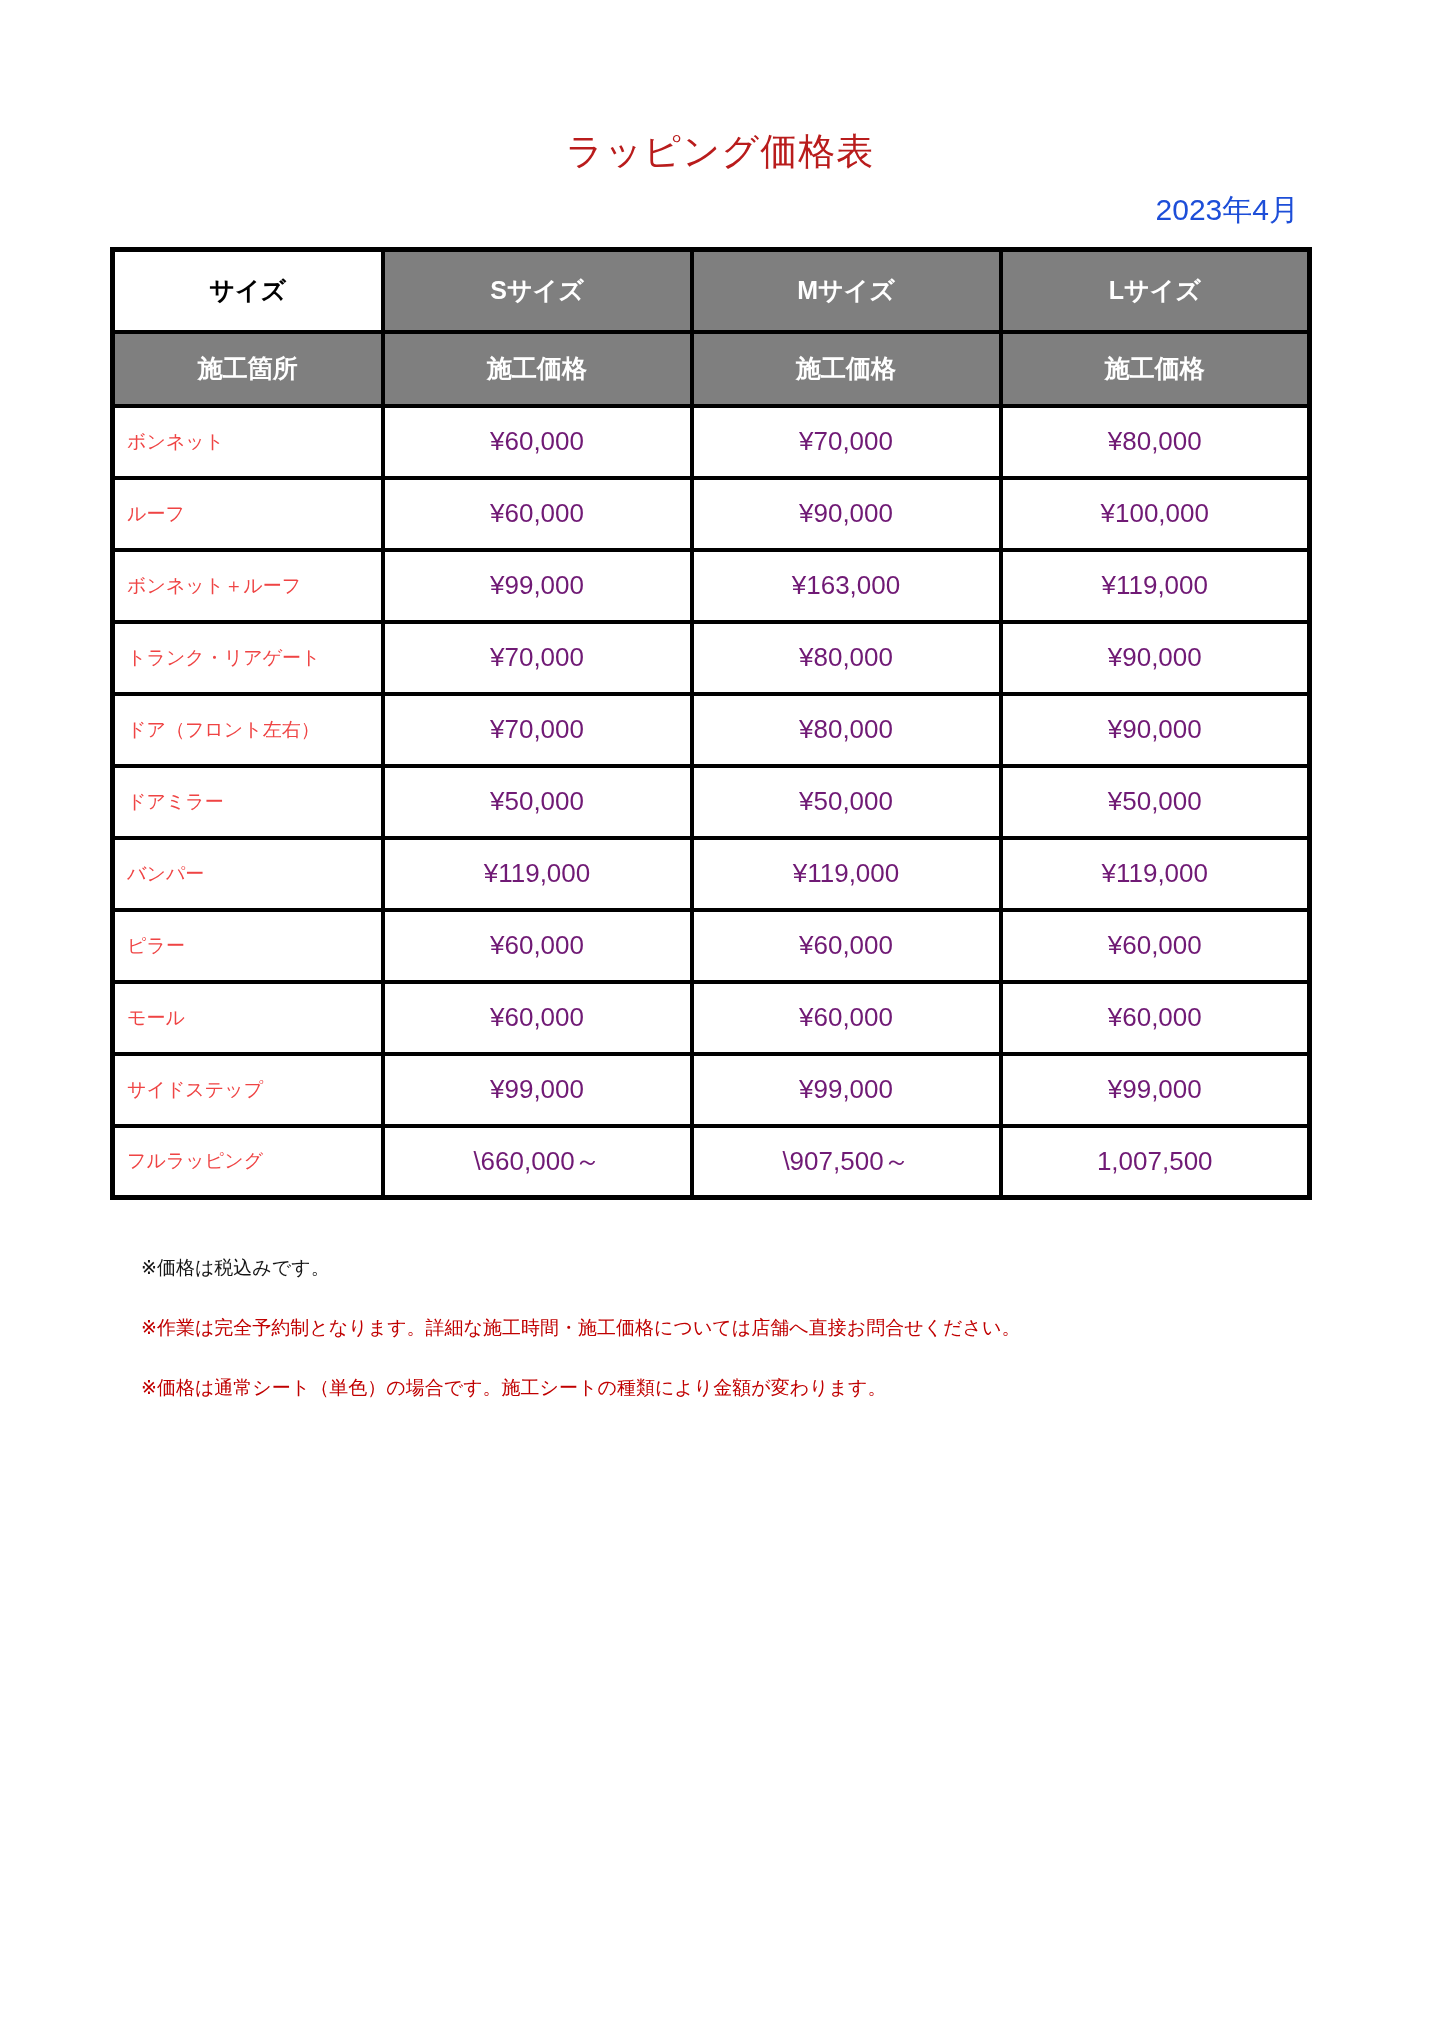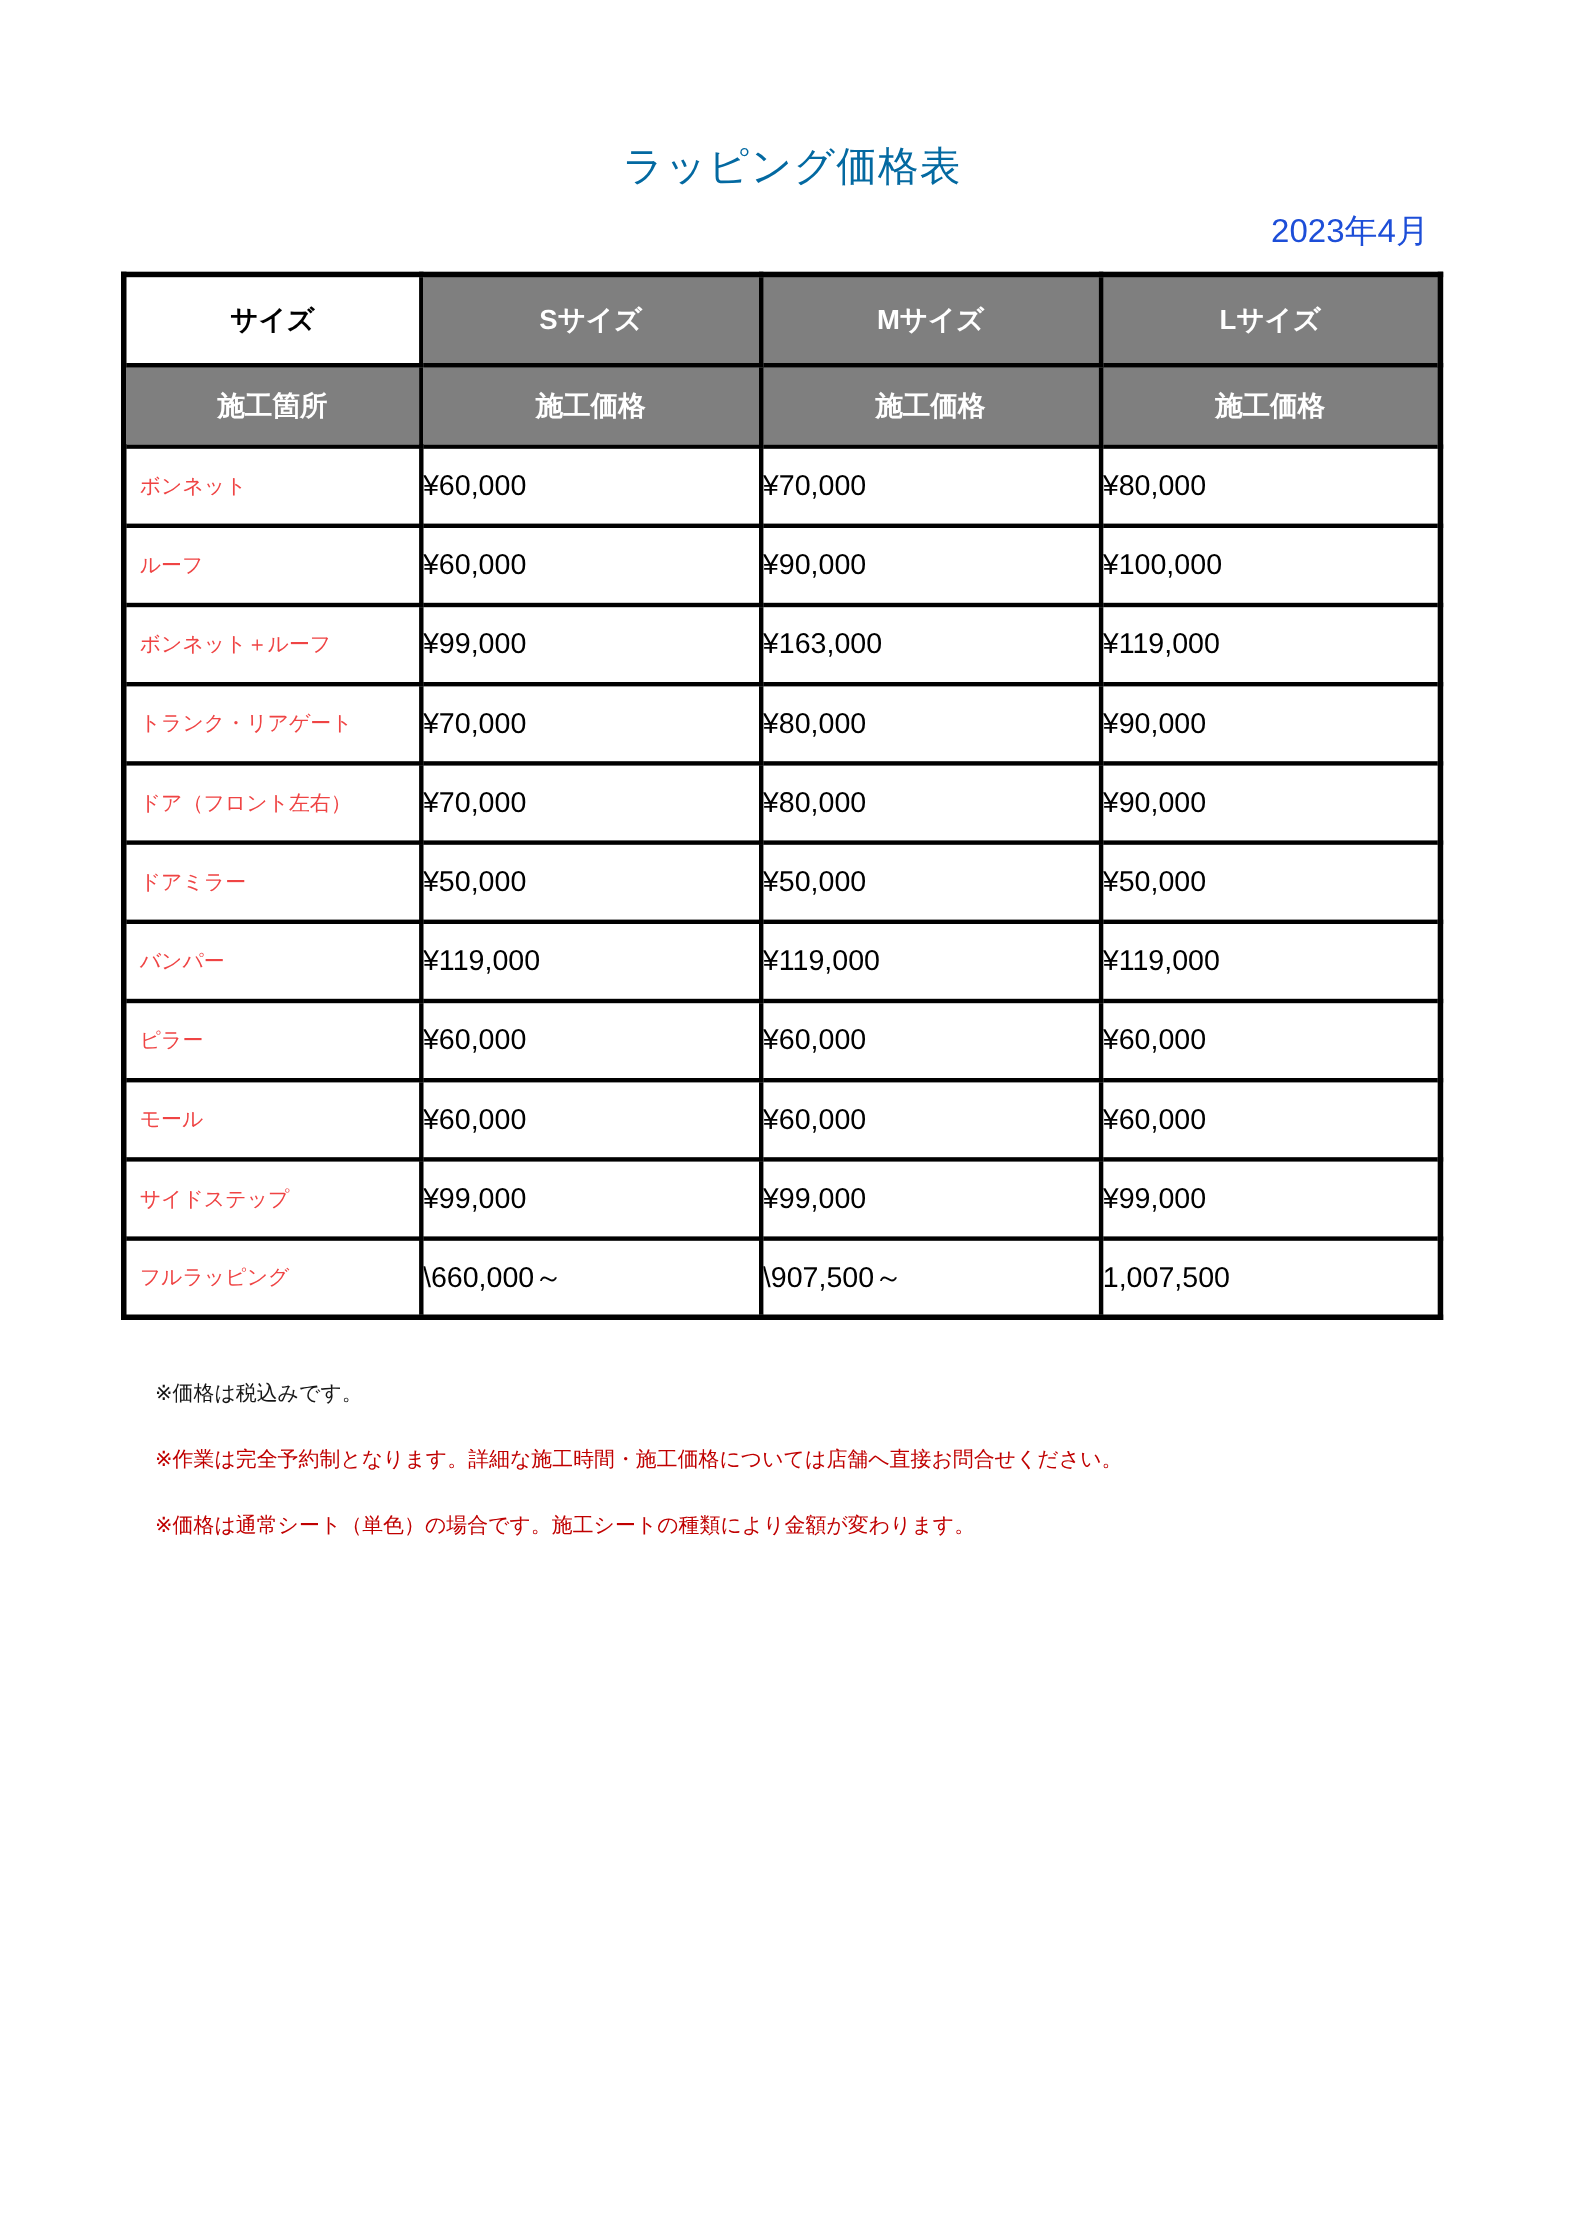--- a/index.html
+++ b/index.html
@@ -17,21 +17,21 @@
     color:#111111;
     overflow:hidden;
   }
   .page-title{
     margin:128px 0 0 0;
     text-align:center;
     font-size:37px;
     font-weight:400;
     letter-spacing:1px;
     line-height:1.3;
-    color:#0369a1;
+    color:#b91c1c;
   }
   .date-row{
     width:1197px;
     margin:14px 0 0 110px;
     text-align:right;
     font-size:30px;
     font-weight:400;
     color:#1d4ed8;
     padding-right:8px;
   }
@@ -62,22 +62,23 @@
     color:#ffffff;
     text-align:center;
   }
   td.loc{
     text-align:left;
     padding-left:12px;
     font-size:19px;
     color:#ef4444;
   }
   td.price{
+    text-align:center;
     font-size:26px;
-    color:#000000;
+    color:#701a75;
   }
   .notes{
     margin:56px 0 0 125px;
   }
   .notes p{
     margin:0 0 36px 16px;
     font-size:19px;
     line-height:1.25;
     color:#161616;
   }

